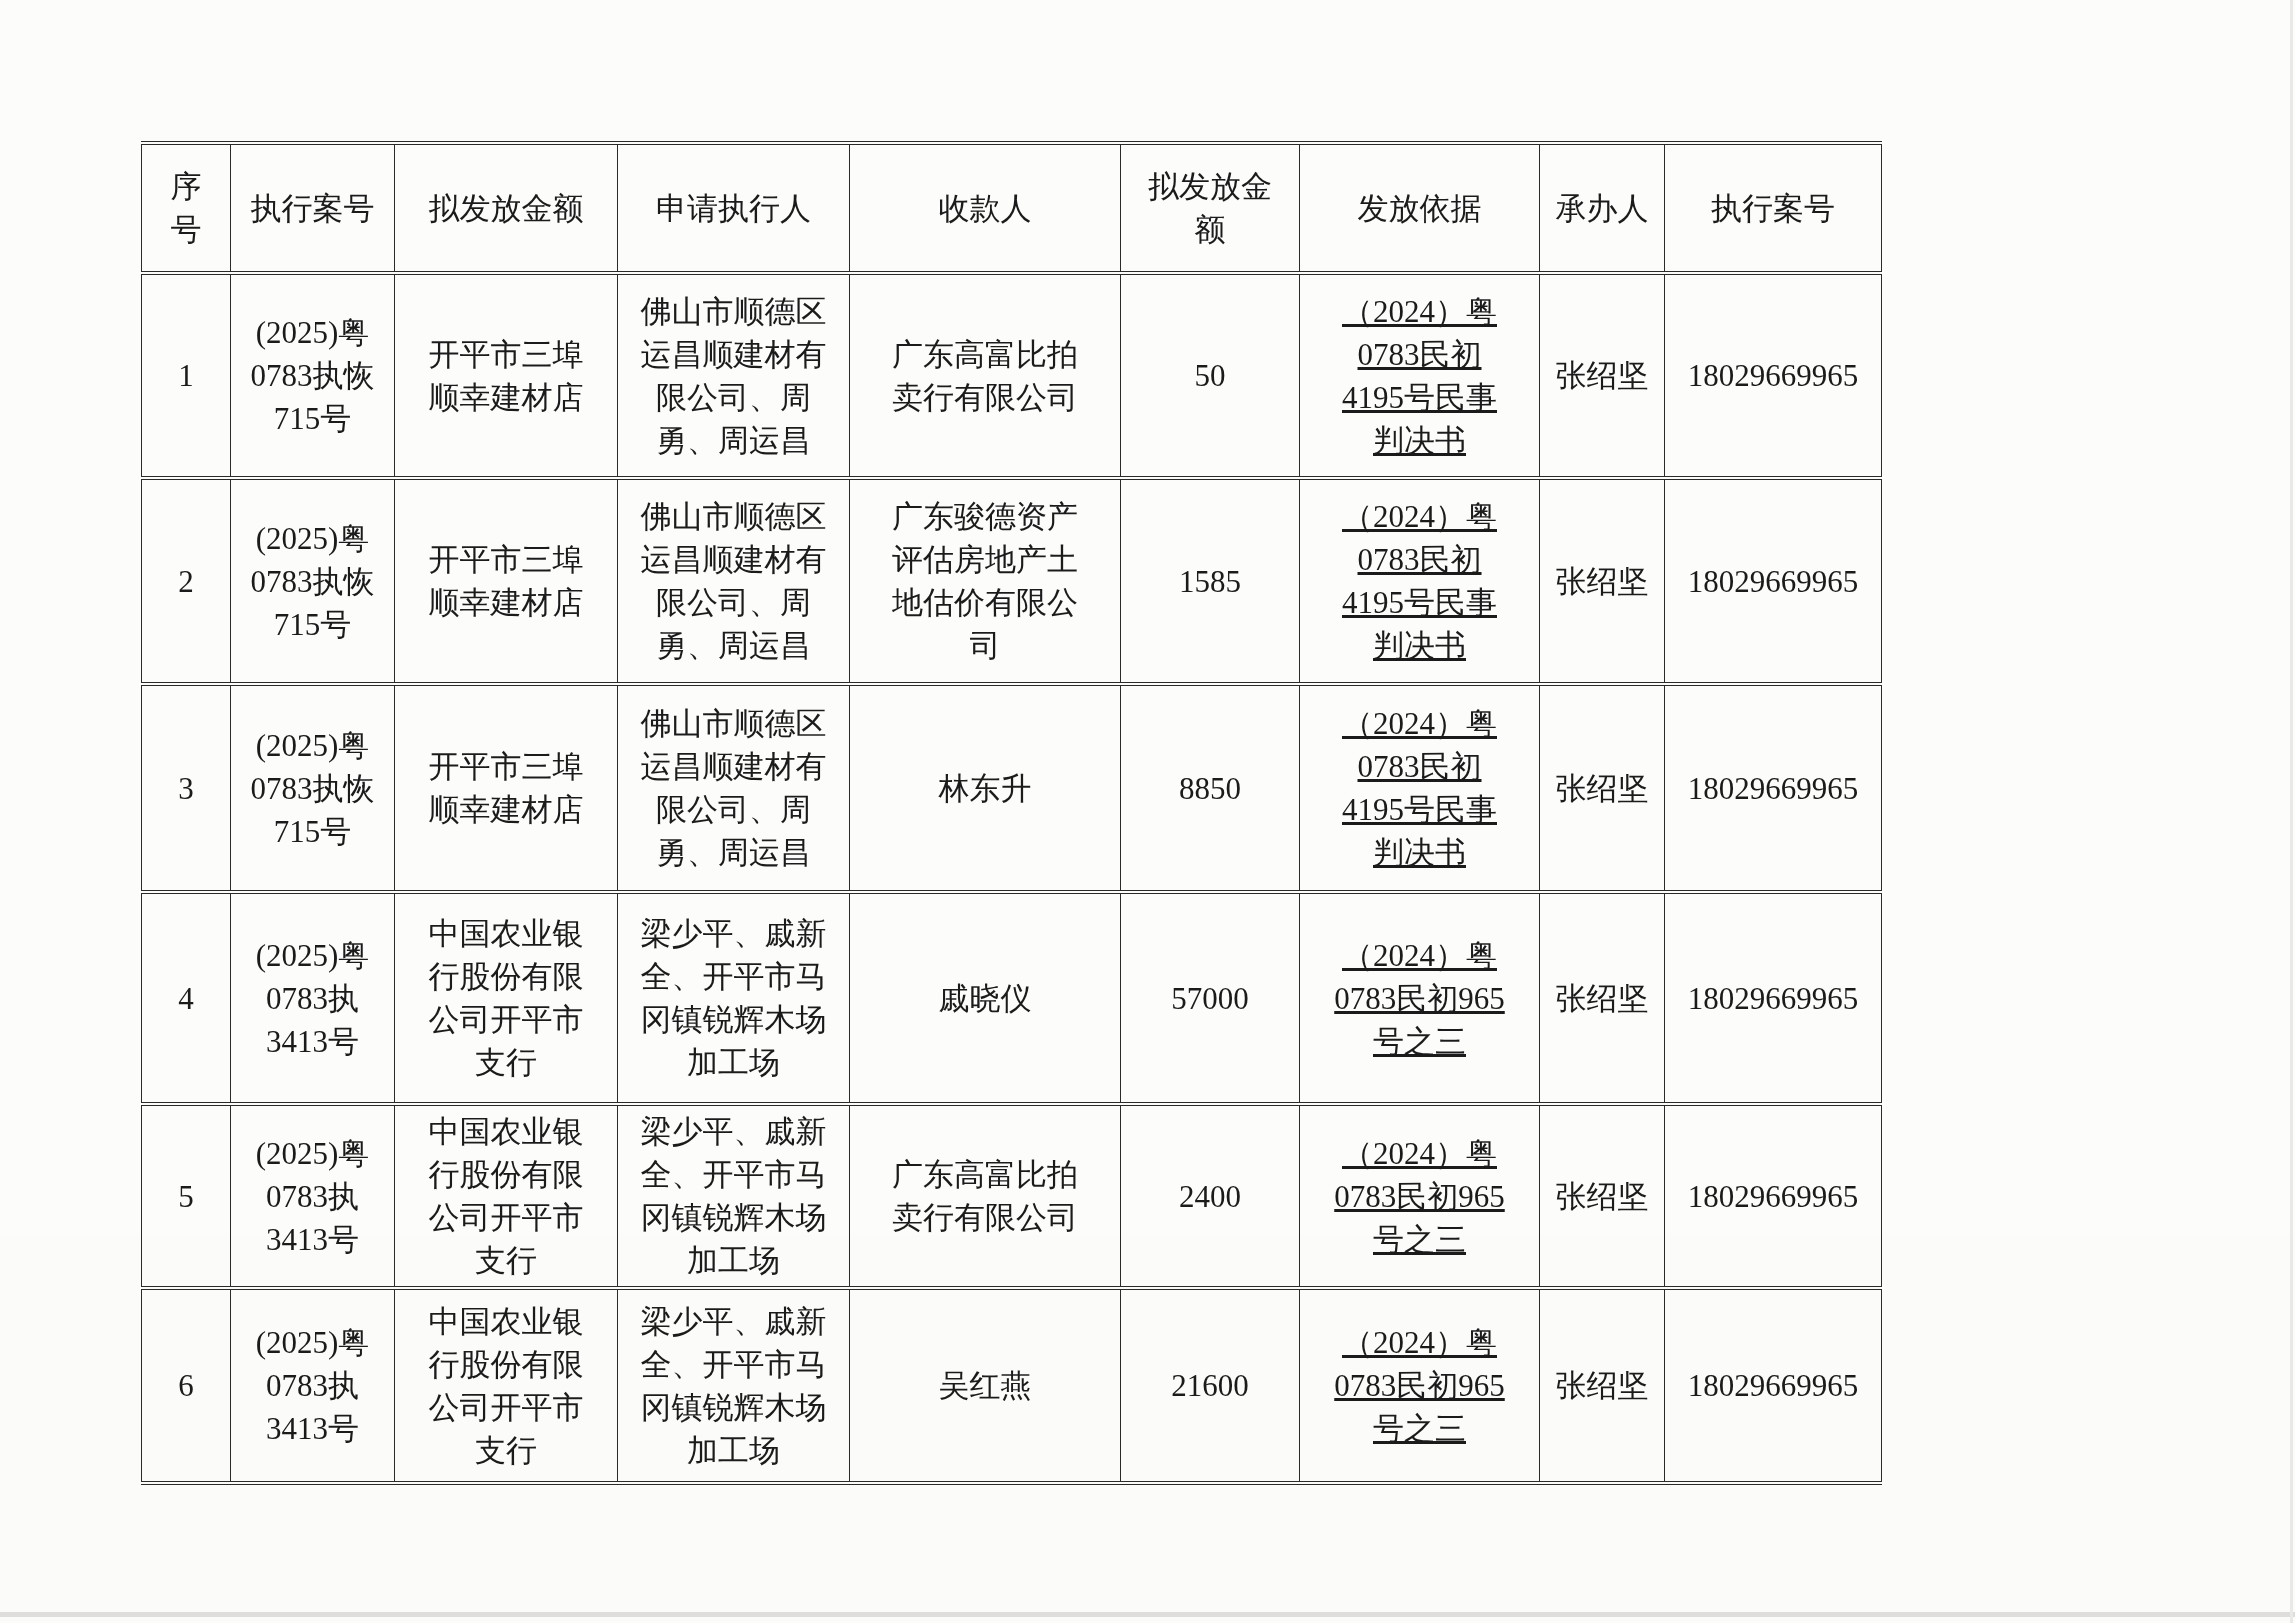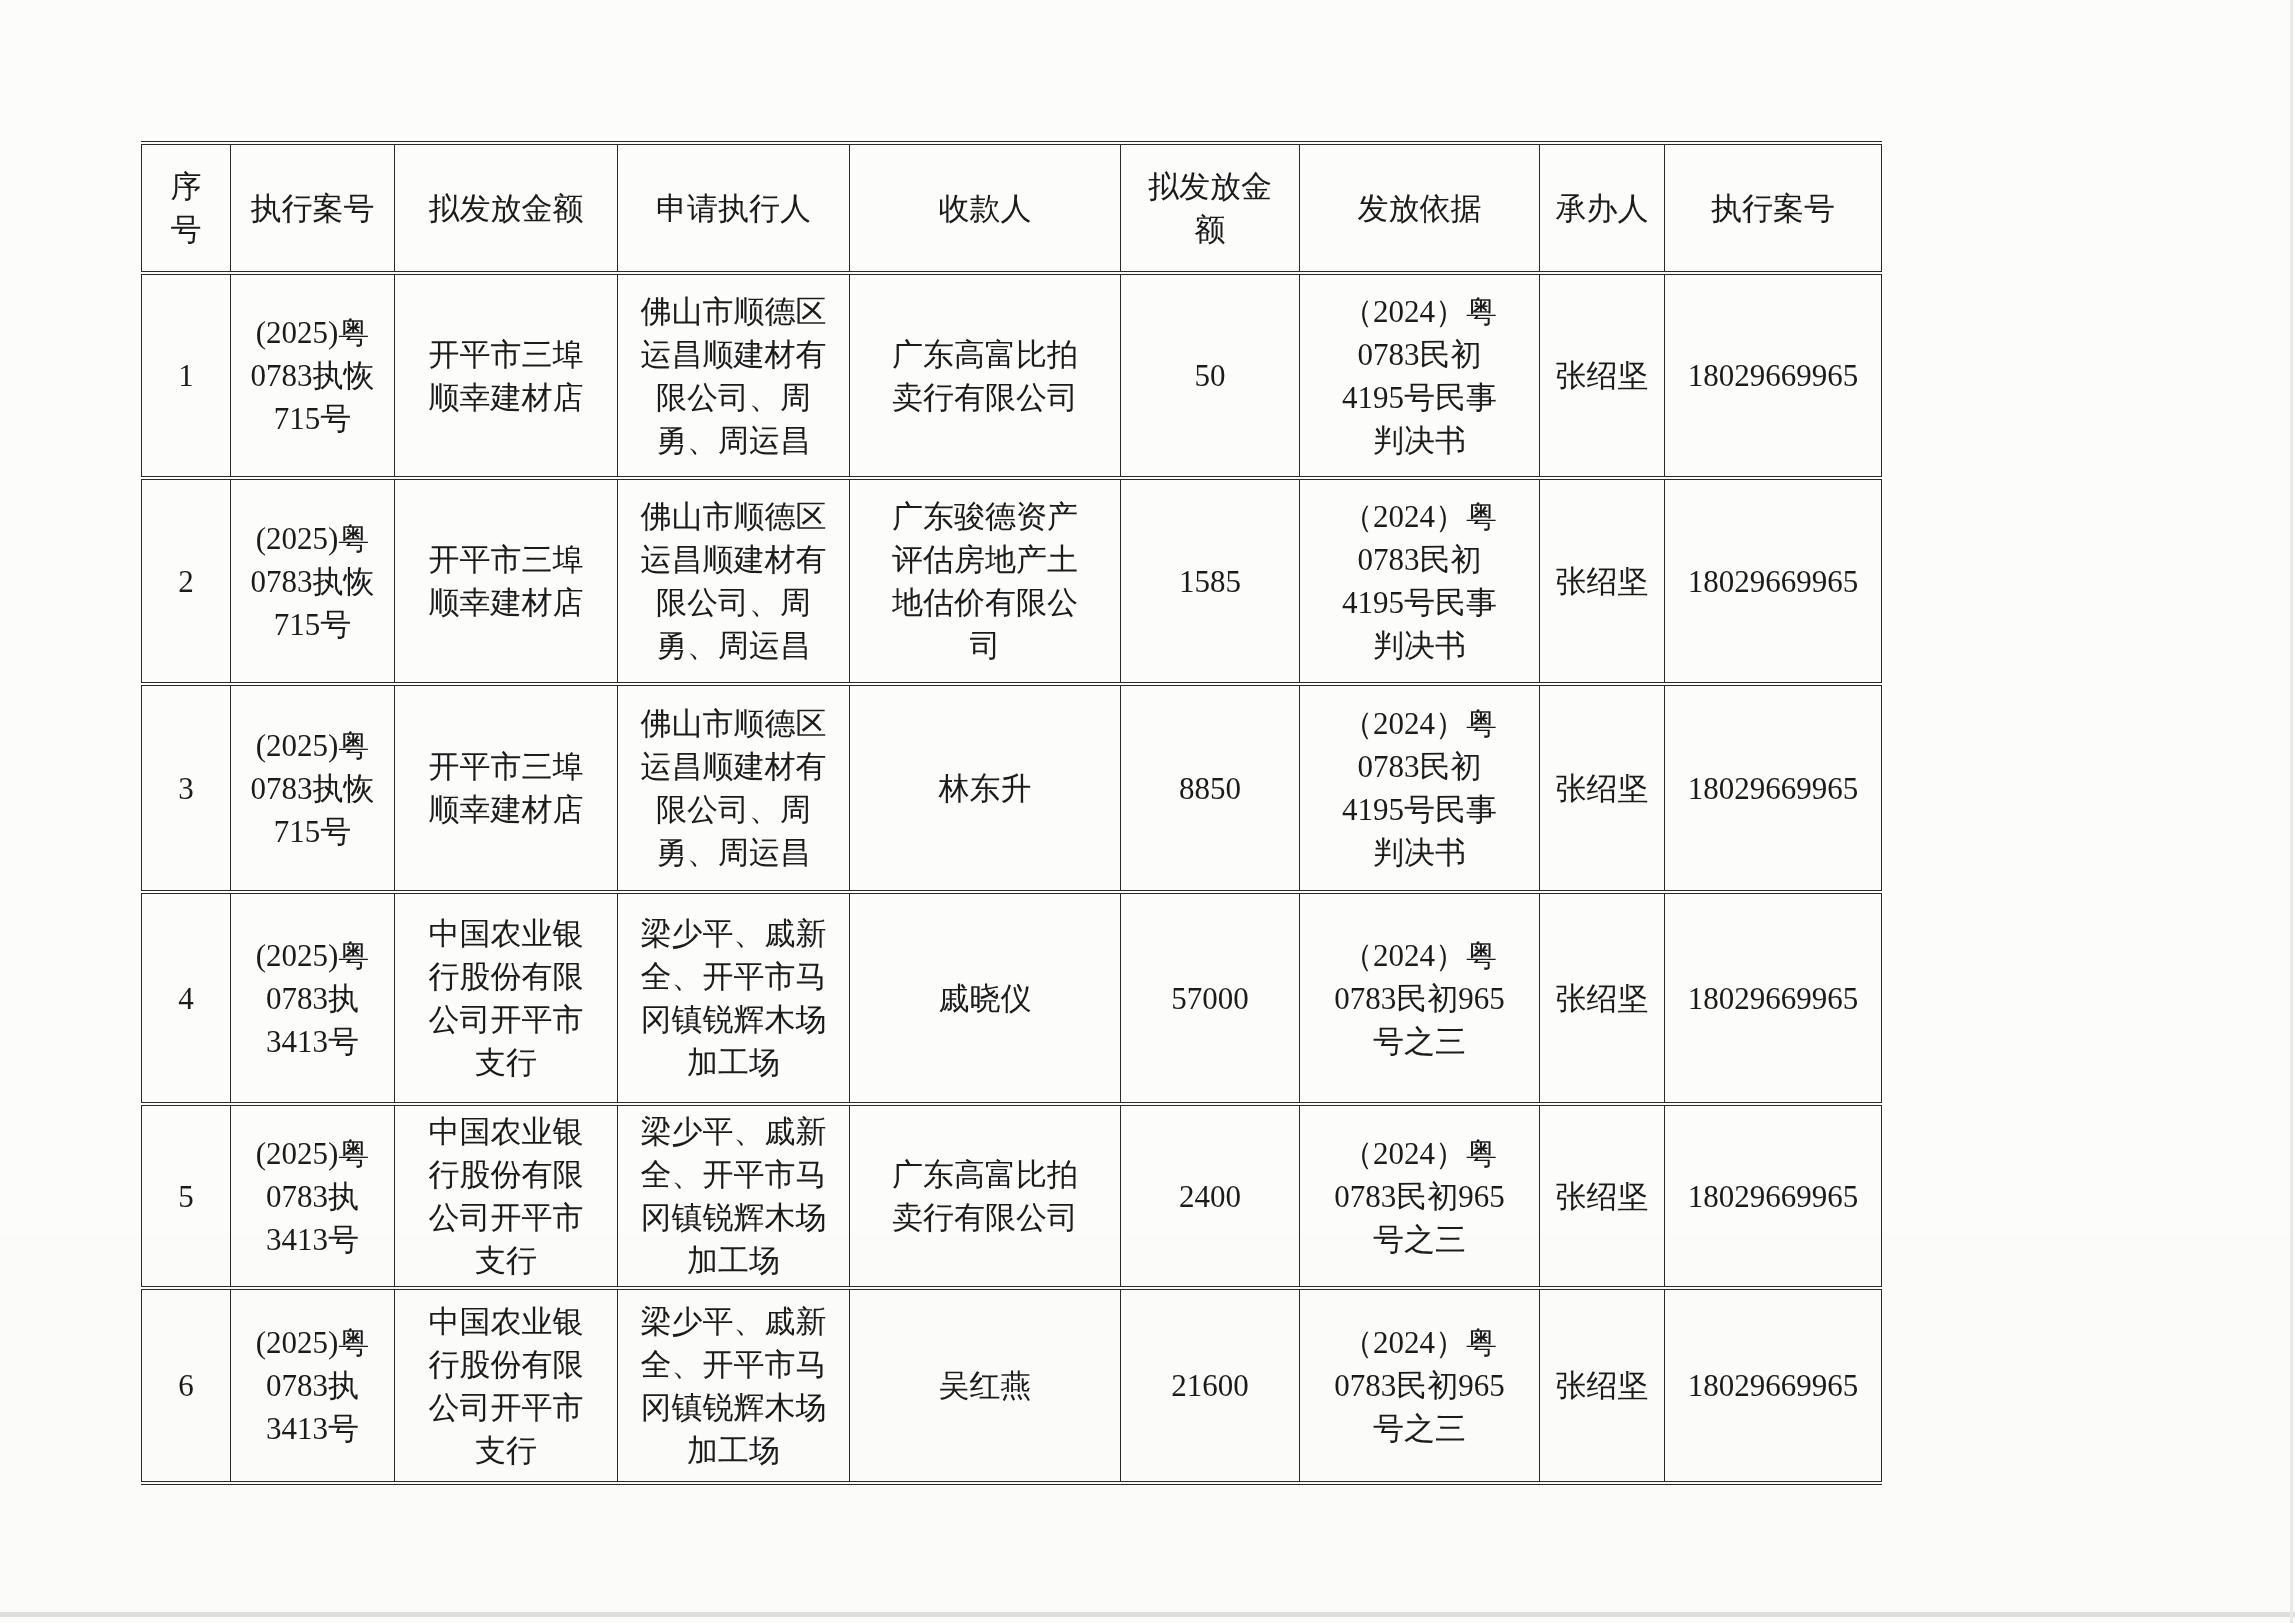--- a/index.html
+++ b/index.html
@@ -48,21 +48,21 @@
     display: block;
     margin: 0 auto;
     text-align: center;
     word-break: normal;
   }
   
   .c-case_no    .cw { max-width: 4.5em; font-family: Liberation Serif, serif; }
   .c-applicant  .cw { max-width: 5.2em; }
   .c-respondent .cw { max-width: 6.2em; }
   .c-payee      .cw { max-width: 6.2em; font-family: Liberation Serif, serif; }
-  .c-basis      .cw { max-width: 5.7em; }
+  .c-basis      .cw { max-width: 5.7em; text-decoration: underline; }
   .h-seq        .cw { max-width: 1.2em; }
   .h-amount     .cw { max-width: 4.4em; text-align: center; }
   
   .artifact-bottom-line {
     position: absolute;
     left: 0;
     top: 1612px;
     width: 2295px;
     height: 5.1px;
     background: #dedddb;

